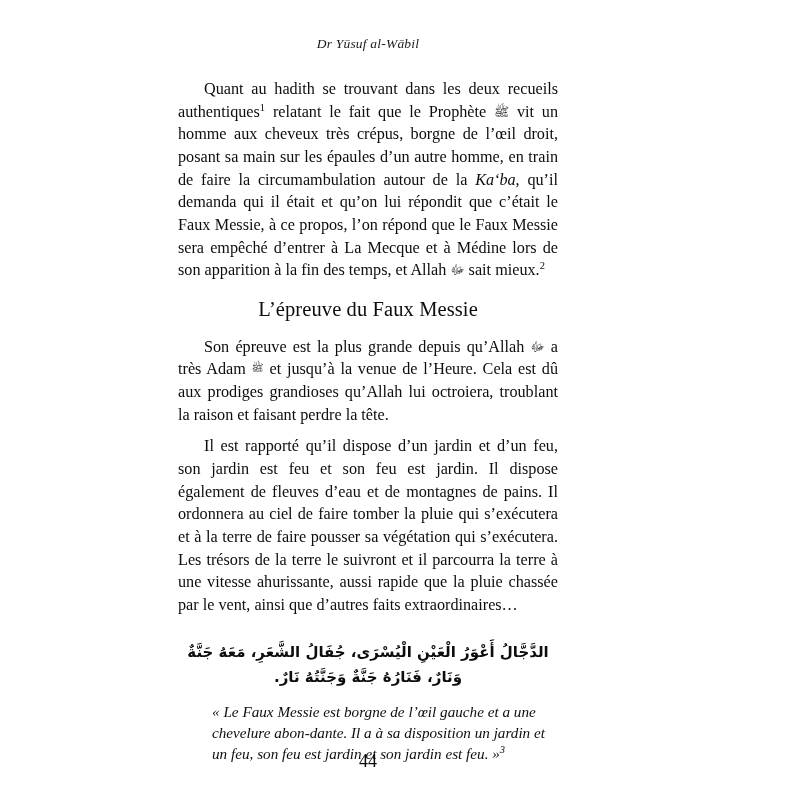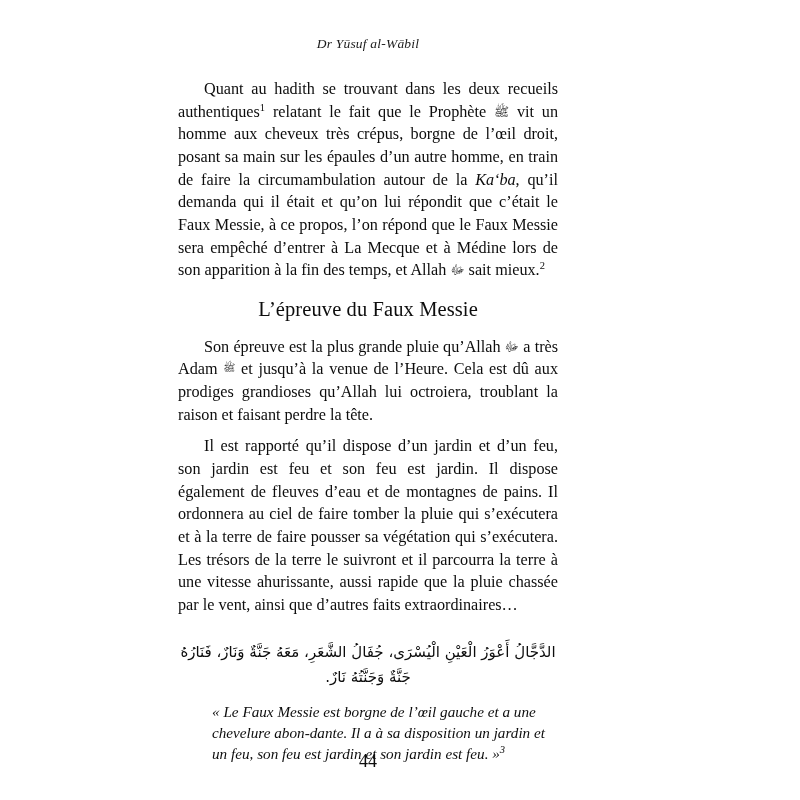--- a/index.html
+++ b/index.html
@@ -70,20 +70,21 @@
     font-style: italic;
   }
   .arabic {
     direction: rtl;
     text-align: center;
     font-family: "DejaVu Sans", sans-serif;
     font-size: 15px;
     line-height: 1.7;
     margin: 14px 0 10px 0;
     color: #0d0d0d;
+    font-weight: bold;
   }
   .quote {
     font-style: italic;
     font-size: 15.2px;
     line-height: 1.40;
     margin: 4px 0 0 34px;
     text-align: left;
     color: #0d0d0d;
   }
   .und {
@@ -106,21 +107,21 @@
 <div class="page">
 
   <div class="running-head">Dr Yūsuf al-Wābil</div>
 
   <div class="body-text">
 
     <p><span>Quant au hadith se trouvant dans les deux recueils authentiques</span><span class="sup">1</span> <span>relatant le fait que le Prophète </span><span class="glyph">ﷺ</span><span> vit un homme aux cheveux très crépus, borgne de l’œil droit, posant sa main sur les épaules d’un autre homme, en train de faire la circumambulation autour de la </span><span class="ital">Ka‘ba</span><span>, qu’il demanda qui il était et qu’on lui répondit que c’était le Faux Messie, à ce propos, l’on répond que le Faux Messie sera empêché d’entrer à La Mecque et à Médine lors de son apparition à la fin des temps, et Allah </span><span class="glyph">ﷻ</span><span> sait mieux.</span><span class="sup">2</span></p>
 
     <div class="sec-title">L’épreuve du Faux Messie</div>
 
-    <p><span>Son épreuve est la plus grande pluie qu’Allah </span><span class="glyph">ﷻ</span><span> a très Adam </span><span class="glyph-sm">ﷺ</span><span> et jusqu’à la venue de l’Heure. Cela est dû aux prodiges grandioses qu’Allah lui octroiera, troublant la raison et faisant perdre la tête.</span></p>
+    <p><span>Son épreuve est la plus grande depuis qu’Allah </span><span class="glyph">ﷻ</span><span> a très Adam </span><span class="glyph-sm">ﷺ</span><span> et jusqu’à la venue de l’Heure. Cela est dû aux prodiges grandioses qu’Allah lui octroiera, troublant la raison et faisant perdre la tête.</span></p>
 
     <div class="gap"></div>
 
     <p>Il est rapporté qu’il dispose d’un jardin et d’un feu, son jardin est feu et son feu est jardin. Il dispose également de fleuves d’eau et de montagnes de pains. Il ordonnera au ciel de faire tomber la pluie qui s’exécutera et à la terre de faire pousser sa végétation qui s’exécutera. Les trésors de la terre le suivront et il parcourra la terre à une vitesse ahurissante, aussi rapide que la pluie chassée par le vent, ainsi que d’autres faits extraordinaires…</p>
 
     <div class="gap"></div>
 
 
     <div class="arabic">الدَّجَّالُ أَعْوَرُ الْعَيْنِ الْيُسْرَى، جُفَالُ الشَّعَرِ، مَعَهُ جَنَّةٌ وَنَارٌ، فَنَارُهُ جَنَّةٌ وَجَنَّتُهُ نَارٌ.</div>
 

